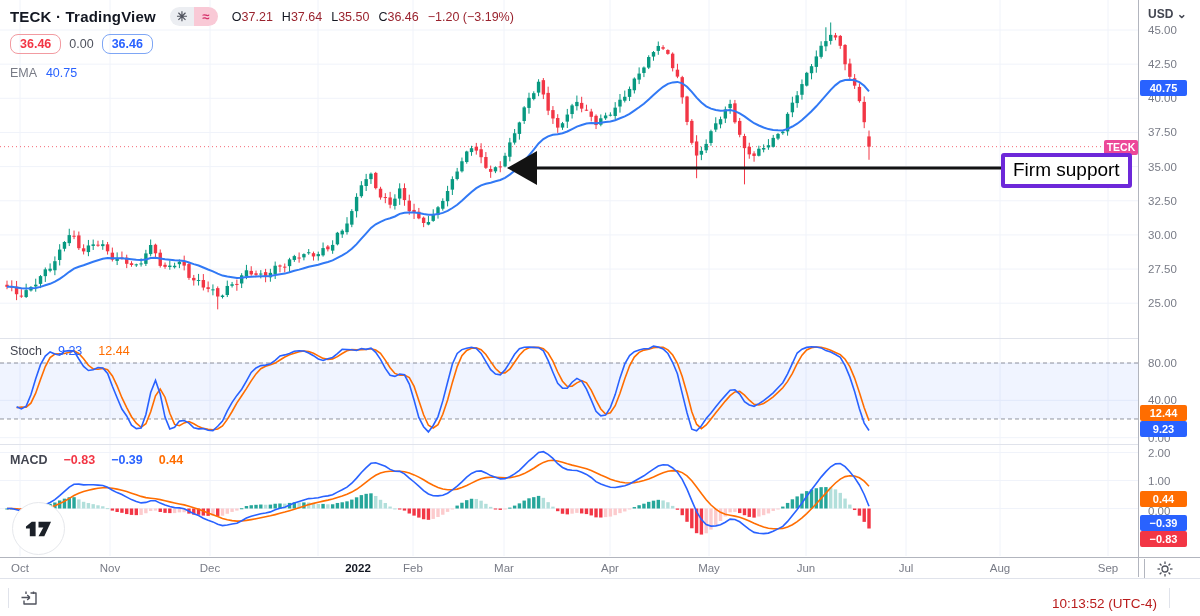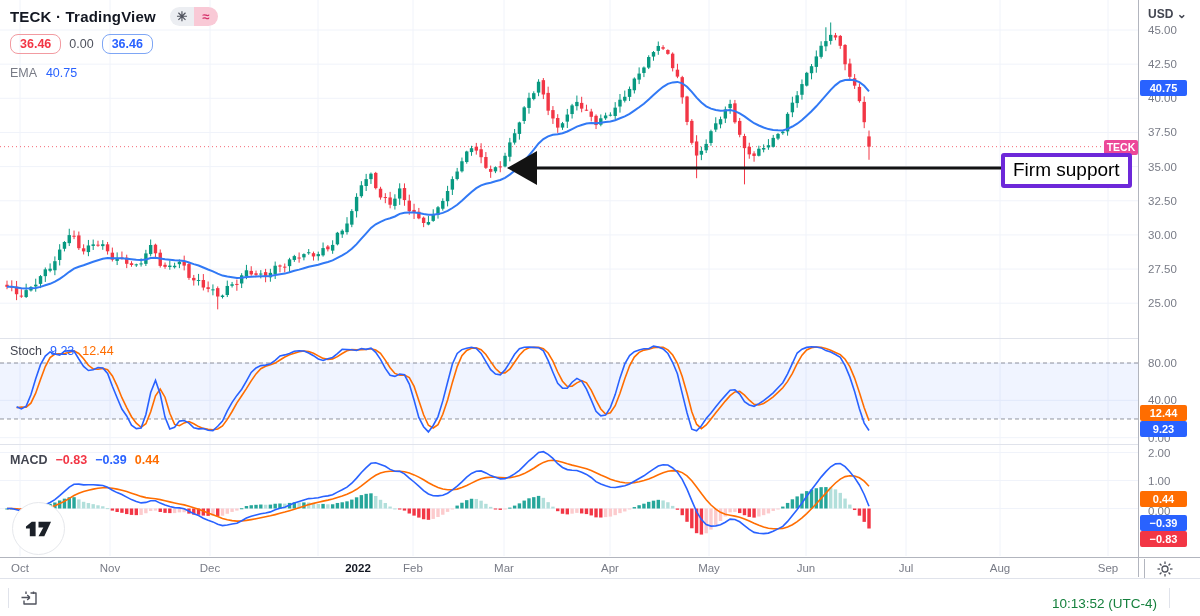--- a/index.html
+++ b/index.html
@@ -18,21 +18,21 @@
   .row2 { position:absolute; left:10px; top:34px; z-index:30; display:flex; align-items:center; font-size:12.5px; }
   .qbox { border-radius:8px; padding:2px 9px; font-weight:bold; }
   .qbox.bid { border:1px solid #f29ba1; color:#f23645; }
   .qbox.ask { border:1px solid #7ea6f5; color:#2962ff; margin-left:8px; }
   .spread { color:#50535e; margin-left:8px; margin-right:0; }
   .row3 { position:absolute; left:10px; top:66px; z-index:30; font-size:12.5px; }
   .row3 .lbl { color:#787b86; }
   .row3 .val { color:#2962ff; margin-left:6px; }
 
   
-  .pane-legend { position:absolute; left:10px; z-index:30; font-size:12.5px; display:flex; gap:8px; }
+  .pane-legend { position:absolute; left:10px; z-index:30; font-size:12.5px; display:flex; gap:16px; }
   .pane-legend .name { color:#434651; }
 
   
   .axis-right { position:absolute; left:1139px; top:0; width:61px; height:577px; background:#fff; z-index:20; }
   .vsep { position:absolute; left:1138px; top:0; width:1px; height:577px; background:#b2b5be; z-index:25; }
   .axis-lab { position:absolute; left:9px; transform:translateY(-50%); font-size:11.5px; color:#787b86; white-space:nowrap; }
   .axis-cur { position:absolute; left:9px; top:14px; transform:translateY(-50%); font-size:12px; color:#434651; font-weight:bold; }
   .badge { position:absolute; left:1px; transform:translateY(-50%); min-width:47px; text-align:center; font-size:11px; font-weight:bold; color:#fff; border-radius:2px; padding:2px 3px; z-index:28; }
   .price-badge { position:absolute; left:1104px; top:140px; width:34px; height:15px; background:#ec4899; color:#fff; font-size:10.5px; font-weight:bold; text-align:center; line-height:15px; border-radius:2px; z-index:26; }
 
@@ -46,21 +46,21 @@
   .axis-gear { position:absolute; left:1157px; top:3px; width:16px; height:16px; }
   .gear-sep { position:absolute; left:1144px; top:1px; width:1px; height:19px; background:#b2b5be; }
 
   
   .toolbar { position:absolute; left:0; top:578px; width:1200px; height:38px; background:#fff; border-top:1px solid #e0e3eb; display:flex; align-items:center; z-index:22; }
   .ranges { display:flex; align-items:center; margin-left:16px; }
   .range-btn { font-size:13.5px; font-weight:bold; color:#131722; padding:4px 11px; border-radius:4px; cursor:pointer; }
   .tb-sep { width:1px; height:20px; background:#e0e3eb; margin:0 8px; }
   .goto-btn { width:26px; height:24px; display:flex; align-items:center; justify-content:center; }
   .tb-right { margin-left:auto; display:flex; align-items:center; margin-right:18px; }
-  .tb-time { font-size:13.5px; color:#15803d;margin-top:12px; }
+  .tb-time { font-size:13.5px; color:#b91c1c;margin-top:12px; }
   .scale-btn { font-size:13.5px; color:#131722; padding:4px 10px; font-weight:bold; }
   .scale-btn.active { color:#2962ff; }
 
   
   .watermark { position:absolute; left:12px; top:502px; width:53px; height:53px; border-radius:50%; background:#fff; border:1px solid #e6e8ec; display:flex; align-items:center; justify-content:center; z-index:15; }
 </style>
 </head>
 <body>
 
 <div id="app">
@@ -667,20 +667,27 @@
       <line x1="534" y1="167.966" x2="1002" y2="167.966" stroke="#131313" stroke-width="3"></line>
       <polygon points="507,167.966 537,150.966 537,184.966" fill="#131313"></polygon>
     </svg>
 
   <div class="legend">
     <span class="title">TECK · TradingView</span>
     <span class="pills">
       <span class="pill gray">✳</span>
       <span class="pill pink">≈</span>
     </span>
+    <span class="ohlc" id="ohlc-row">
+        <span>O<b>37.21</b></span>
+        <span>H<b>37.64</b></span>
+        <span>L<b>35.50</b></span>
+        <span>C<b>36.46</b></span>
+        <span><b>−1.20 (−3.19%)</b></span>
+      </span>
   </div>
 
   <div class="row2">
     <span class="qbox bid">36.46</span>
     <span class="spread">0.00</span>
     <span class="qbox ask">36.46</span>
   </div>
 
   <div class="row3">
     <span class="lbl">EMA</span>

